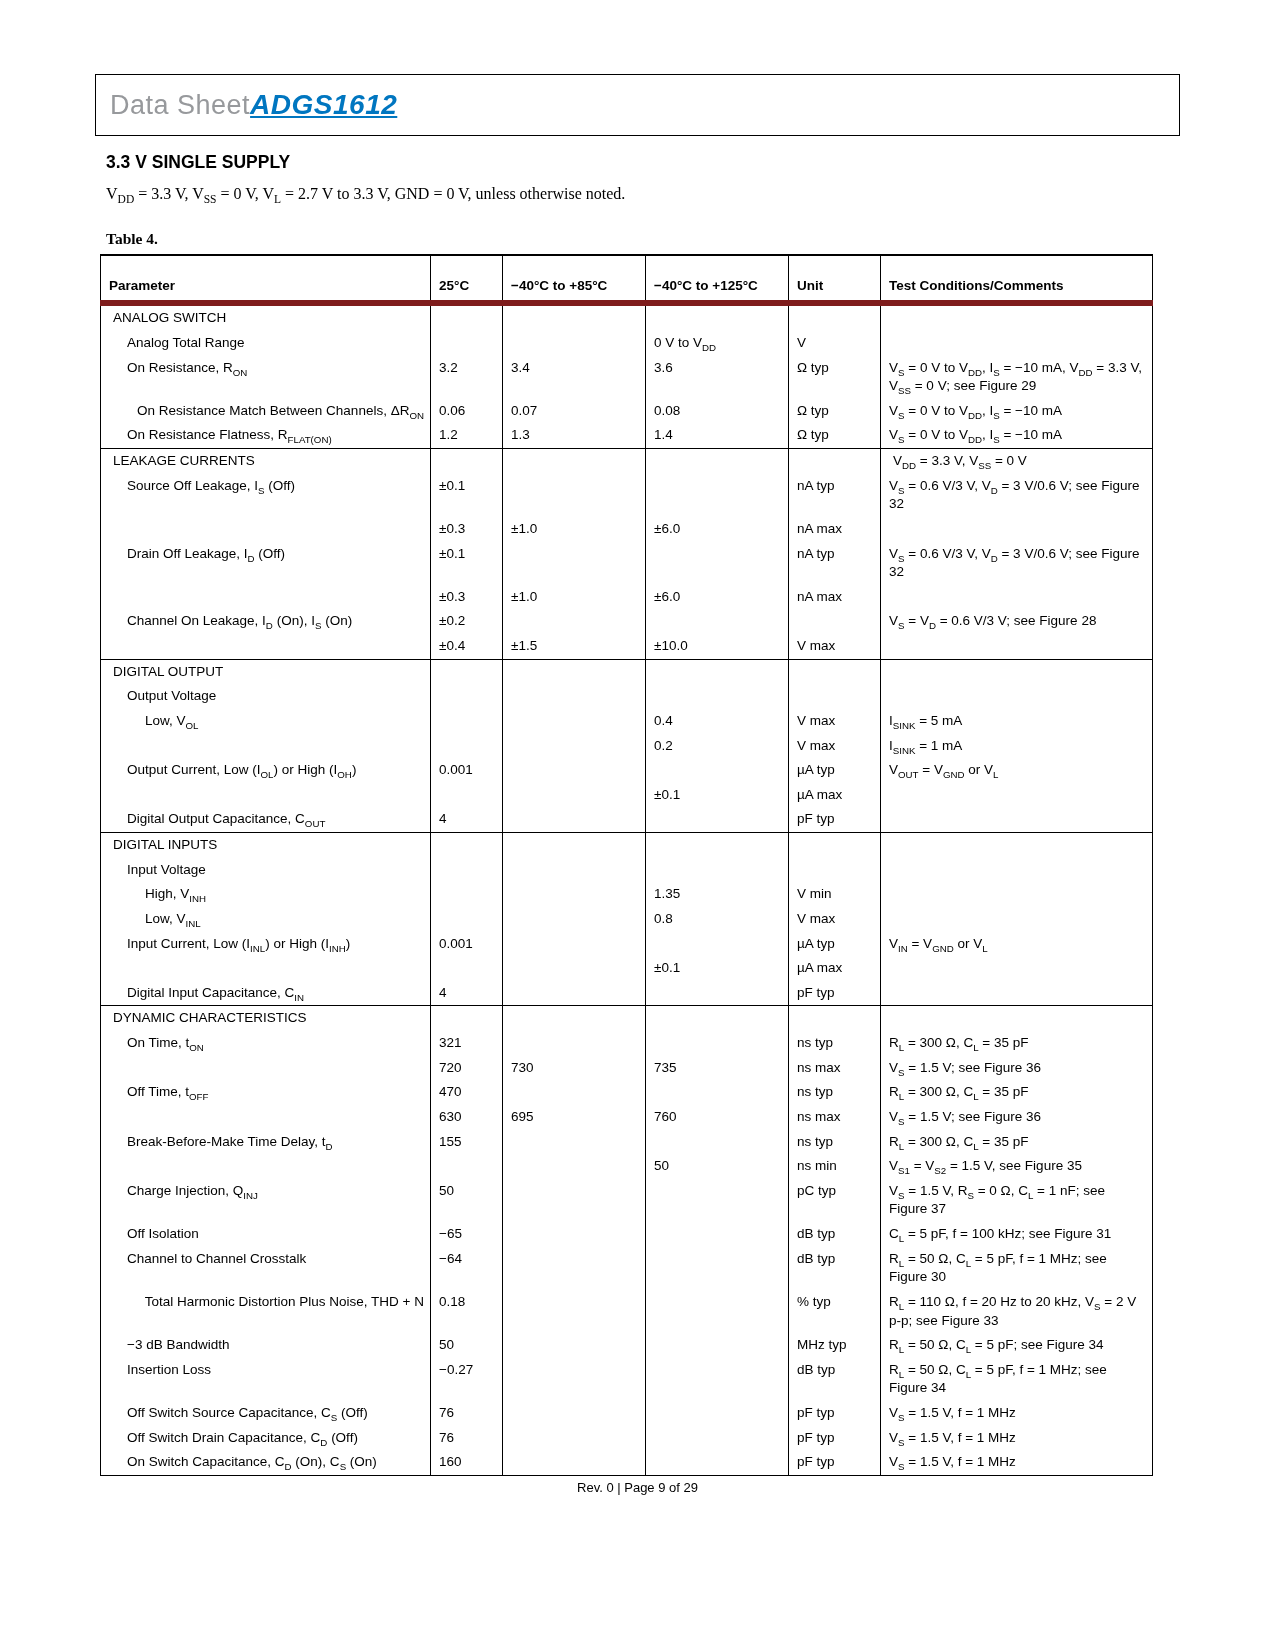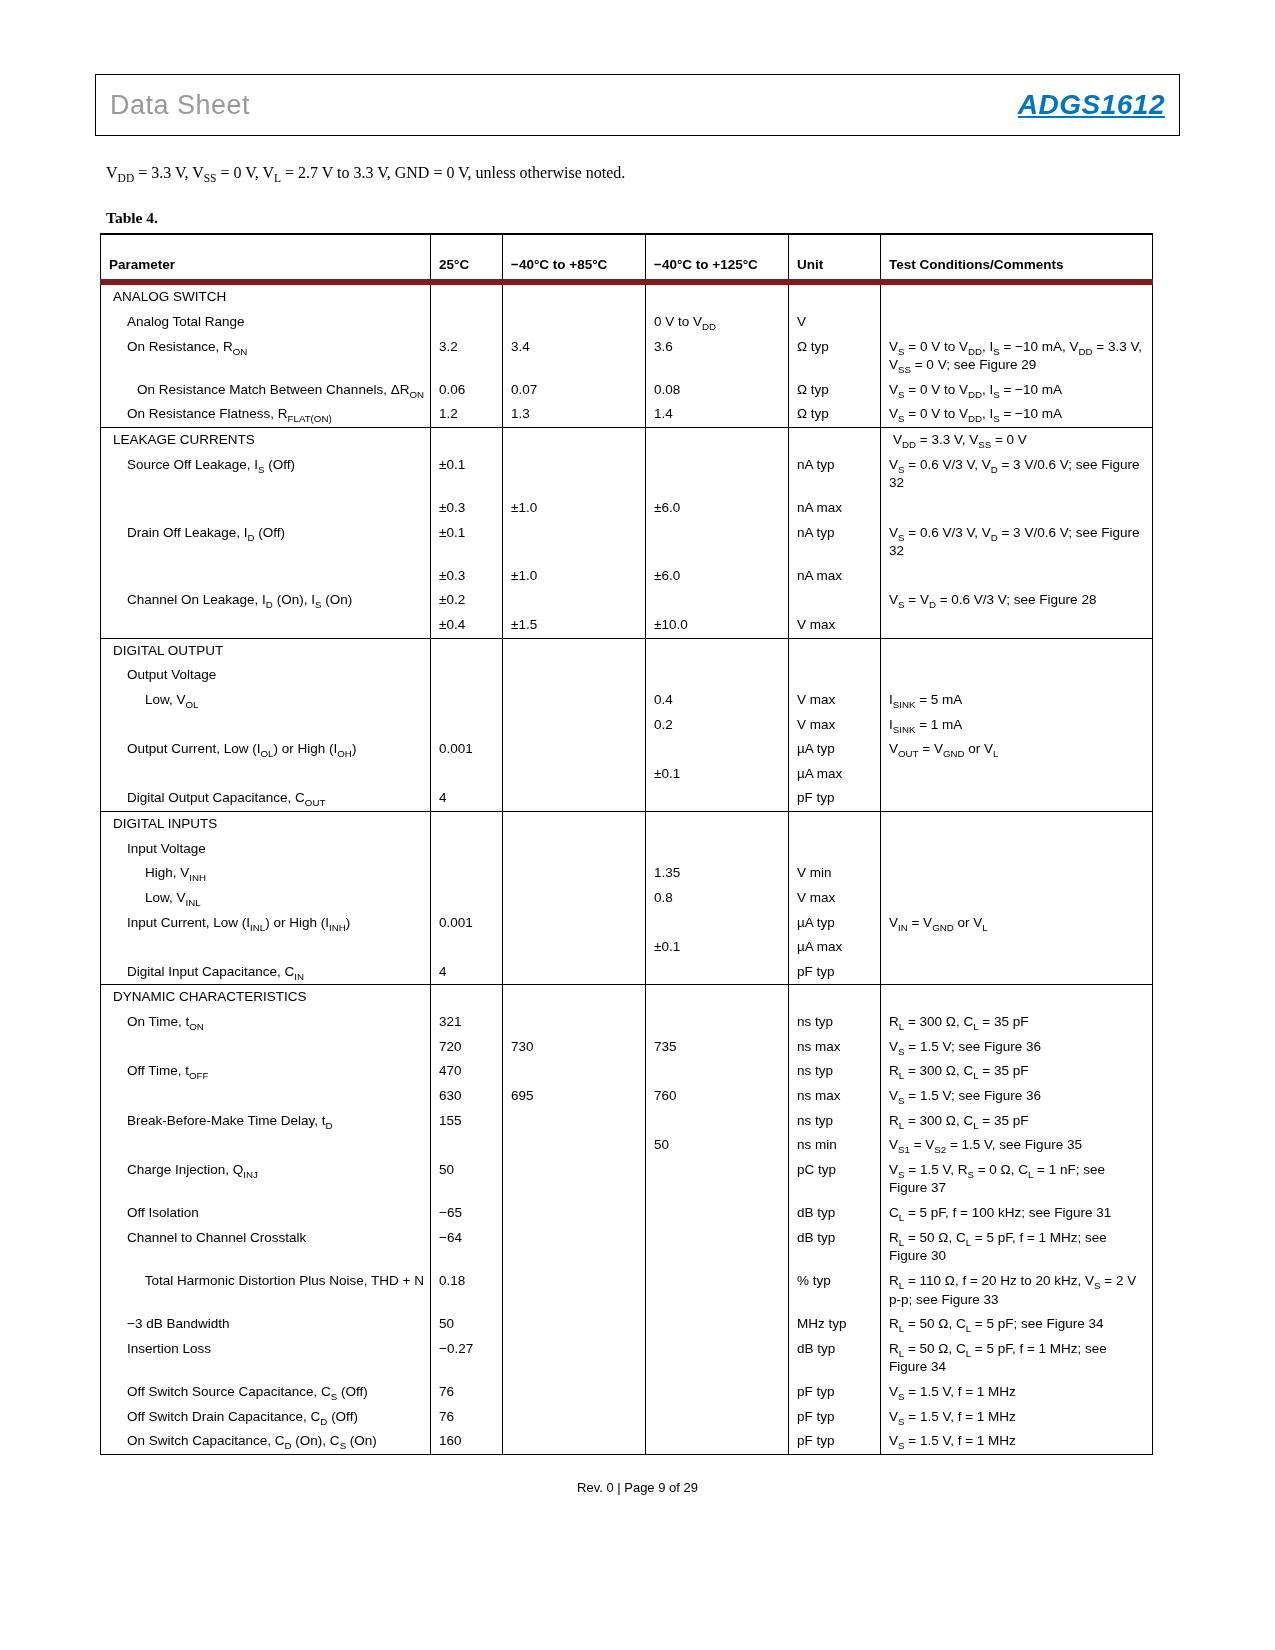--- a/index.html
+++ b/index.html
@@ -3,21 +3,21 @@
 <meta charset="utf-8">
 <style>
   html,body{margin:0;padding:0;background:#ffffff;}
   body{width:1275px;height:1650px;font-family:"Liberation Sans",sans-serif;color:#000;}
   .page{position:relative;width:1275px;height:1650px;background:#fff;overflow:hidden;}
 
   
   .header-box{
     position:absolute;left:95px;top:74px;width:1085px;height:62px;
     border:1px solid #000;box-sizing:border-box;
-    display:flex;justify-content:space-between;align-items:center;
+    display:flex;align-items:center;
     padding:0 14px;
   }
   .doc-type{font-size:27px;color:#97999c;letter-spacing:0.5px;}
   .part-number{font-size:28px;font-weight:bold;font-style:italic;color:#0076c0;letter-spacing:0.5px;text-decoration:underline;}
 
   
   .content{position:absolute;left:100px;top:152px;width:1052px;}
   .section-title{font-size:17.5px;font-weight:bold;margin:0 0 10px 6px;}
   .conditions{font-family:"Liberation Serif",serif;font-size:16px;margin:12px 0 24px 6px;}
   .table-label{font-family:"Liberation Serif",serif;font-size:15.5px;font-weight:bold;margin:0 0 6px 6px;}
@@ -44,20 +44,21 @@
 <body>
 
 <div class="page">
 
   <div class="header-box">
     <span class="doc-type">Data Sheet</span>
     <span class="part-number">ADGS1612</span>
   </div>
 
   <div class="content">
+    <h2 class="section-title">3.3 V SINGLE SUPPLY</h2>
     <p class="conditions">V<sub>DD</sub> = 3.3 V, V<sub>SS</sub> = 0 V, V<sub>L</sub> = 2.7 V to 3.3 V, GND = 0 V, unless otherwise noted.</p>
     <p class="table-label">Table 4.</p>
 
     <table>
       <colgroup>
         <col style="width:330px">
           <col style="width:72px">
           <col style="width:143px">
         <col style="width:143px">
           <col style="width:92px">

